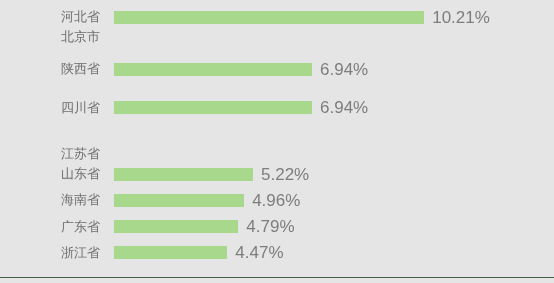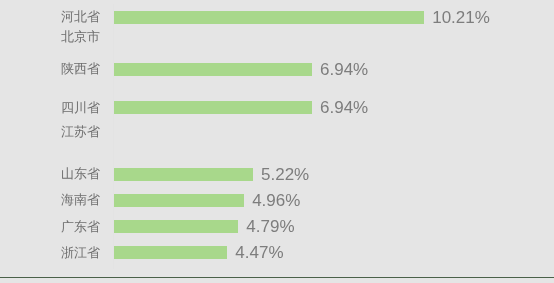--- a/index.html
+++ b/index.html
@@ -106,21 +106,21 @@
           <div class="val-label">6.94%</div>
         </div>
       </div>
       <div class="row" style="top: 82.6px; margin-top: 12px;">
         <div class="cat-label">四川省</div>
         <div class="bar-wrap">
           <div class="bar" style="width: 198.042px; background: rgb(168, 216, 139);"></div>
           <div class="val-label">6.94%</div>
         </div>
       </div>
-      <div class="row" style="top: 119px;">
+      <div class="row" style="top: 141px;">
         <div class="cat-label">江苏省</div>
       </div>
       <div class="row" style="top: 161.2px;">
         <div class="cat-label">山东省</div>
         <div class="bar-wrap">
           <div class="bar" style="width: 139.046px; background: rgb(168, 216, 139);"></div>
           <div class="val-label">5.22%</div>
         </div>
       </div>
       <div class="row" style="top: 187.4px;">

